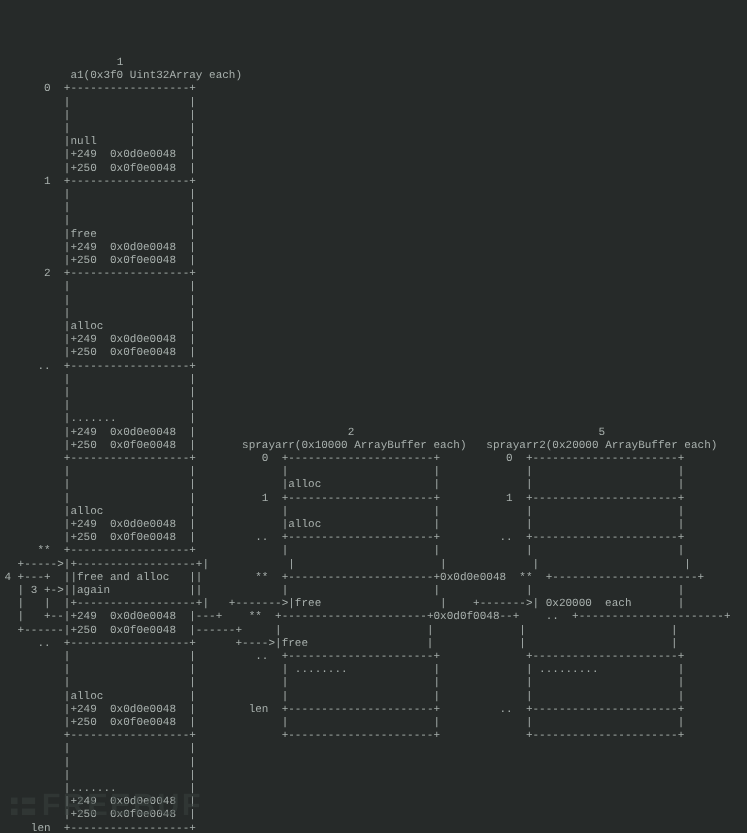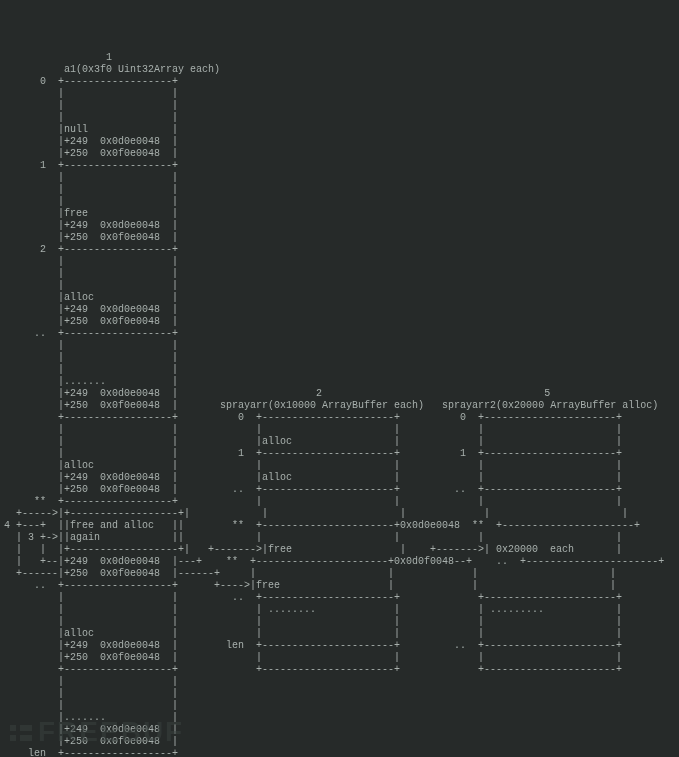--- a/index.html
+++ b/index.html
@@ -71,21 +71,21 @@
          |                  |
          |alloc             |
          |+249  <span>0x0d0e0048</span>  |
          |+250  <span>0x0f0e0048</span>  |
      ..  +------------------+
          |                  |
          |                  |
          |                  |
          |.......           |
          |+249  <span>0x0d0e0048</span>  |                       <span>2</span>                                     <span>5</span>
-         |+250  <span>0x0f0e0048</span>  |       <span>sprayarr(0x10000 ArrayBuffer each)</span>   <span>sprayarr2(0x20000 ArrayBuffer alloc)</span>
+         |+250  <span>0x0f0e0048</span>  |       <span>sprayarr(0x10000 ArrayBuffer each)</span>   <span>sprayarr2(0x20000 ArrayBuffer each)</span>
          +------------------+          0  +----------------------+          0  +----------------------+
          |                  |             |                      |             |                      |
          |                  |             |alloc                 |             |                      |
          |                  |          1  +----------------------+          1  +----------------------+
          |alloc             |             |                      |             |                      |
          |+249  <span>0x0d0e0048</span>  |             |alloc                 |             |                      |
          |+250  <span>0x0f0e0048</span>  |         ..  +----------------------+         ..  +----------------------+
      **  +------------------+             |                      |             |                      |
   +-----&gt;|+------------------+|            |                      |             |                      |
 4 +---+  ||free and alloc   ||        **  +----------------------<span>+0x0d0e0048</span>  **  +----------------------+

